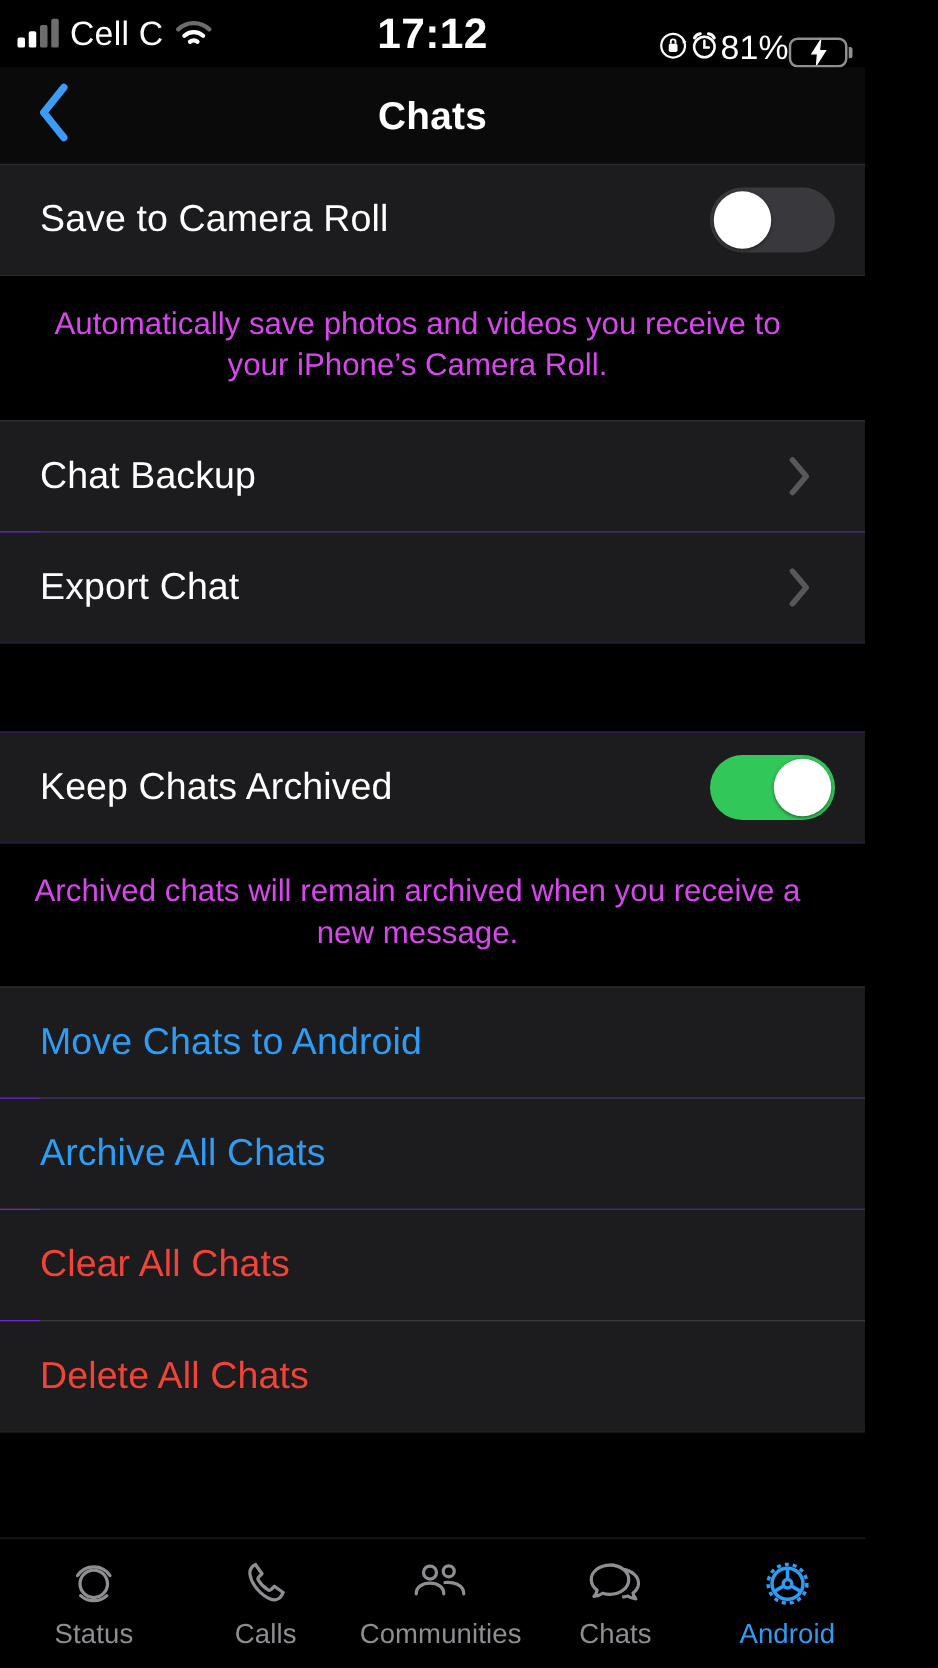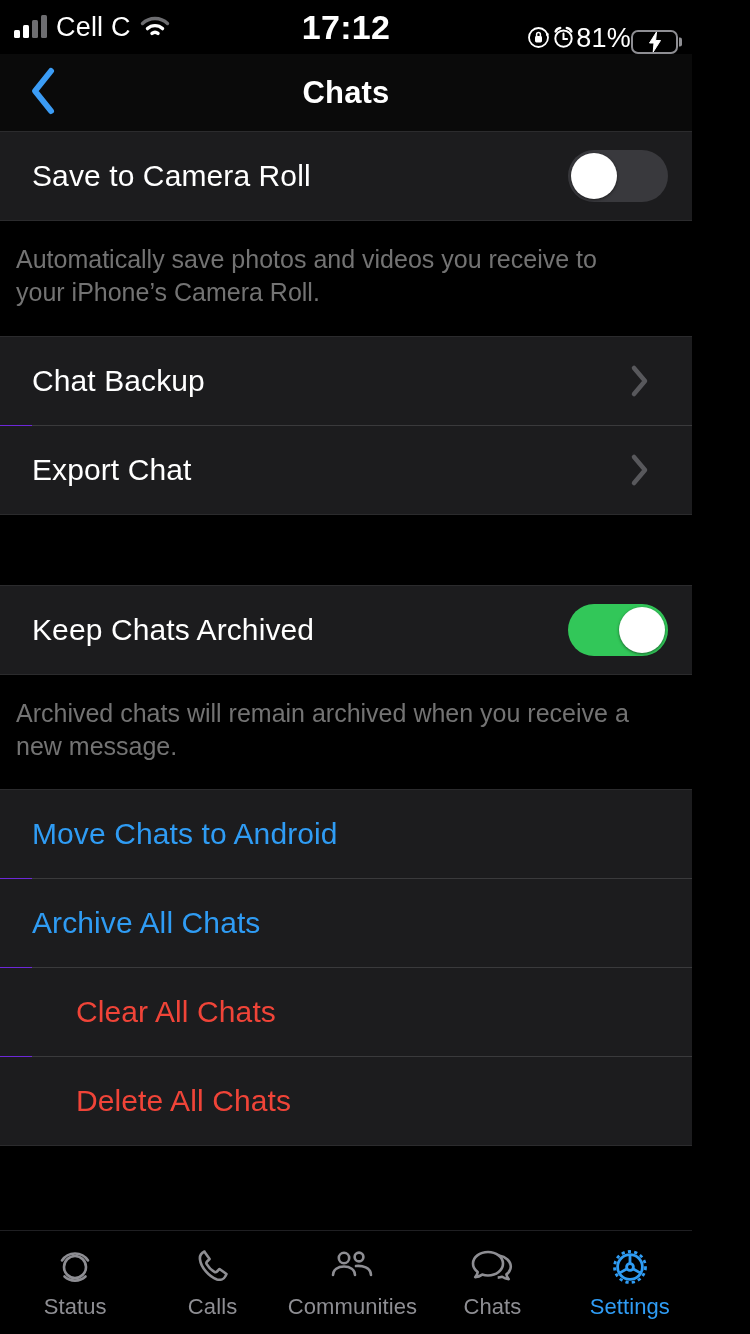--- a/index.html
+++ b/index.html
@@ -104,33 +104,34 @@
     display: flex; align-items: center;
     background: #1c1c1e;
     position: relative;
     cursor: pointer;
   }
   .row-label {
     font-size: 30px; color: #fff; letter-spacing: .1px;
     flex: 1 1 auto;
   }
   .row-label.blue { color: #2f9cf4; }
-  .row-label.red  { color: #f04438; margin-left: 44px; }
+  .row-label.red  { color: #f04438; }
 
   .divider {
     height: 1px; background: #3a3a3c;
     margin-left: 32px;
   }
 
   .footer-text {
     background: #000;
-    color: #737373;
+    color: #d946ef;
     font-size: 25px;
     line-height: 1.33;
     padding: 22px 40px 26px 16px;
+    text-align: center;
   }
 
   
   .toggle {
     width: 100px; height: 52px; border-radius: 26px;
     position: relative; flex: 0 0 auto; cursor: pointer;
     background: #39393d;
     transition: background .15s;
   }
   .toggle .knob {
@@ -348,17 +349,17 @@
           <g fill="none" stroke="#2f9cf4" stroke-width="2.8">
             <circle cx="24" cy="24" r="15.5" stroke-dasharray="3.2 3.2"></circle>
             <circle cx="24" cy="24" r="12.4"></circle>
             <circle cx="24" cy="24" r="3.4"></circle>
             <path d="M24 20.6 V11.8"></path>
             <path d="M26.9 25.7 L34.6 30.1"></path>
             <path d="M21.1 25.7 L13.4 30.1"></path>
           </g>
         </svg>
       </span>
-      <span class="tlabel">Settings</span>
+      <span class="tlabel">Android</span>
     </div>
 
   </div>
 </div>
 
 </body></html>

